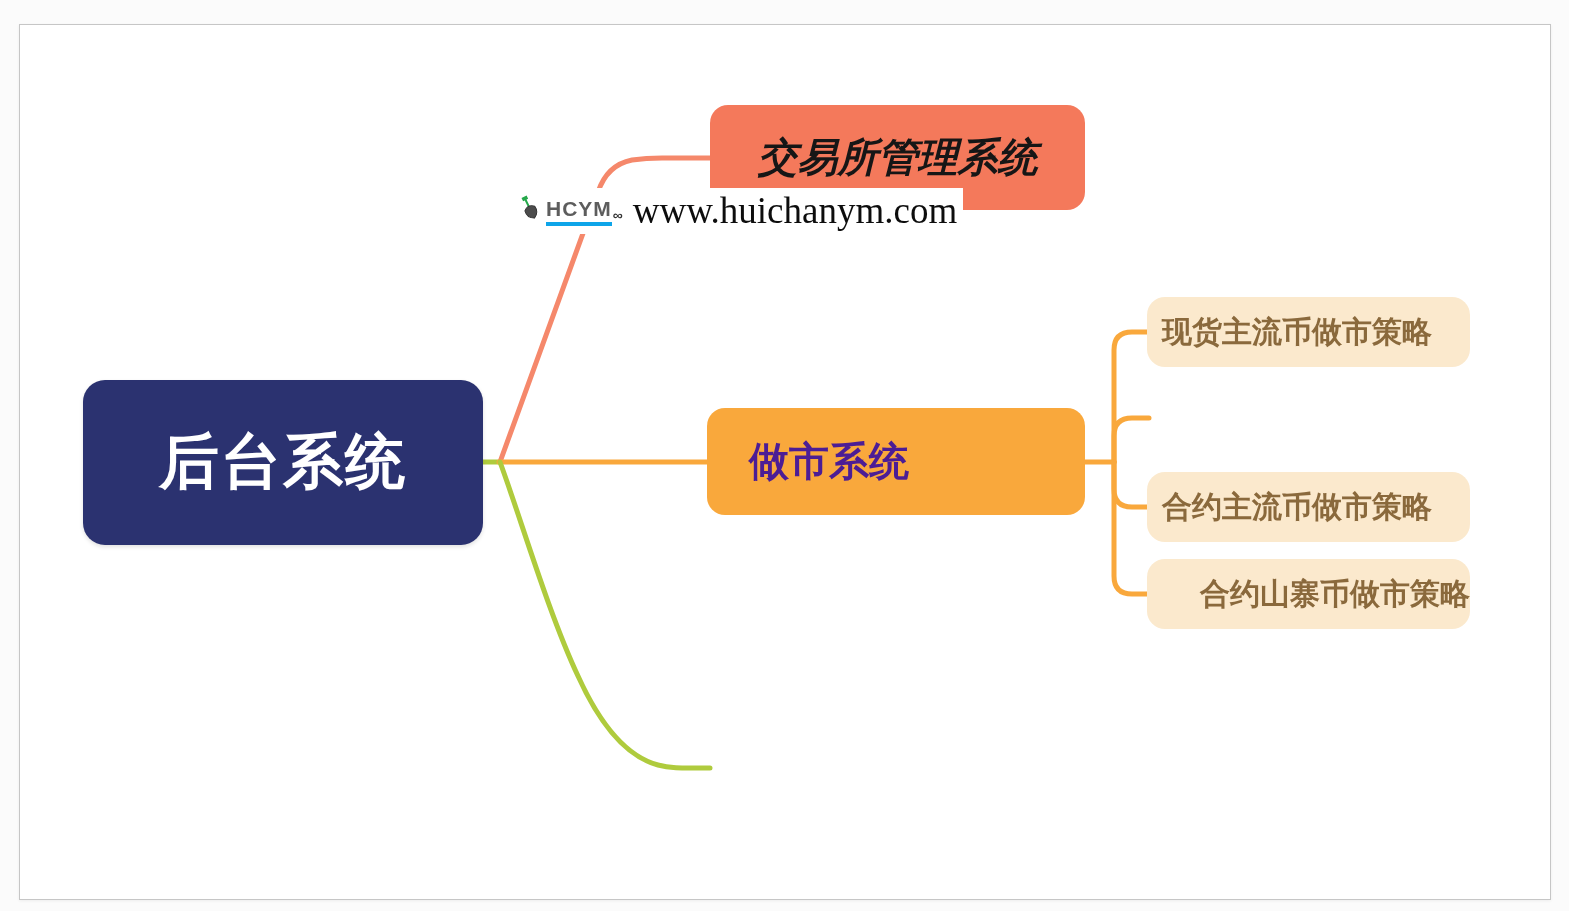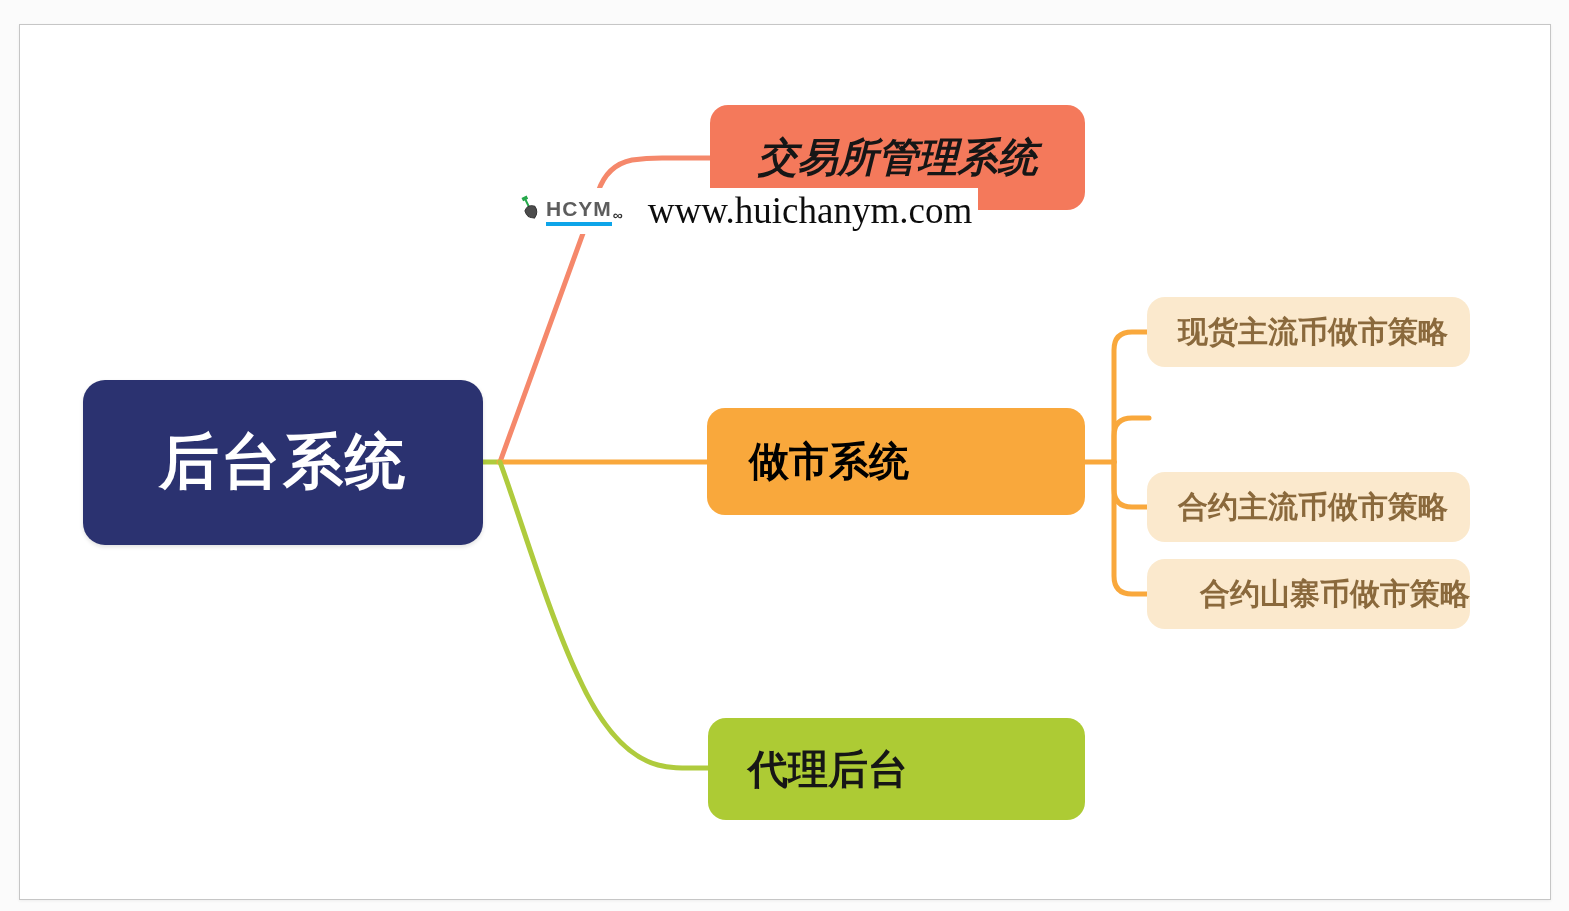--- a/index.html
+++ b/index.html
@@ -70,21 +70,21 @@
     font-style: italic;
   }
   .node-market {
     left: 707px;
     top: 408px;
     width: 378px;
     height: 107px;
     background: #F9A83C;
     border-radius: 18px;
     padding-left: 42px;
-    color: #000000;
+    color: #4c1d95;
     font-size: 40px;
     font-weight: 700;
   }
   .node-agent {
     left: 708px;
     top: 718px;
     width: 377px;
     height: 102px;
     background: #ADCB34;
     border-radius: 18px;
@@ -92,21 +92,21 @@
     color: #161616;
     font-size: 40px;
     font-weight: 700;
   }
   .node-leaf {
     left: 1147px;
     width: 323px;
     height: 70px;
     background: #FBE9CD;
     border-radius: 18px;
-    padding-left: 31px;
+    padding-left: 15px;
     color: #8A693C;
     font-size: 30px;
     font-weight: 600;
     white-space: nowrap;
   }
   .leaf-1 { top: 297px; }
   .leaf-2 { top: 383px; }
   .leaf-3 { top: 472px; }
   .leaf-4 { top: 559px; justify-content: flex-end; }
 
@@ -141,21 +141,20 @@
     font-weight: 900;
     color: #333333;
     margin: 8px 10px 0 1px;
   }
   .wm-url {
     font-family: "Liberation Serif", "DejaVu Serif", serif;
     font-size: 37px;
     color: #0d0d0d;
     line-height: 46px;
     white-space: nowrap;
-    margin-left: 15px;
   }
 </style>
 </head>
 <body>
 
 <div class="page">
   <div class="panel"></div>
 
   <svg class="links" viewBox="0 0 1569 911">
 
@@ -179,23 +178,20 @@
   </div>
 
   <div class="node node-exchange">
     <span>交易所管理系统</span>
   </div>
 
   <div class="node node-market">
     <span>做市系统</span>
   </div>
 
-  <div class="node node-agent">
-    <span>代理后台</span>
-  </div>
 
   <div class="node node-leaf leaf-1">
     <span>现货主流币做市策略</span>
   </div>
   <div class="node node-leaf leaf-3">
     <span>合约主流币做市策略</span>
   </div>
   <div class="node node-leaf leaf-4">
     <span>合约山寨币做市策略</span>
   </div>

